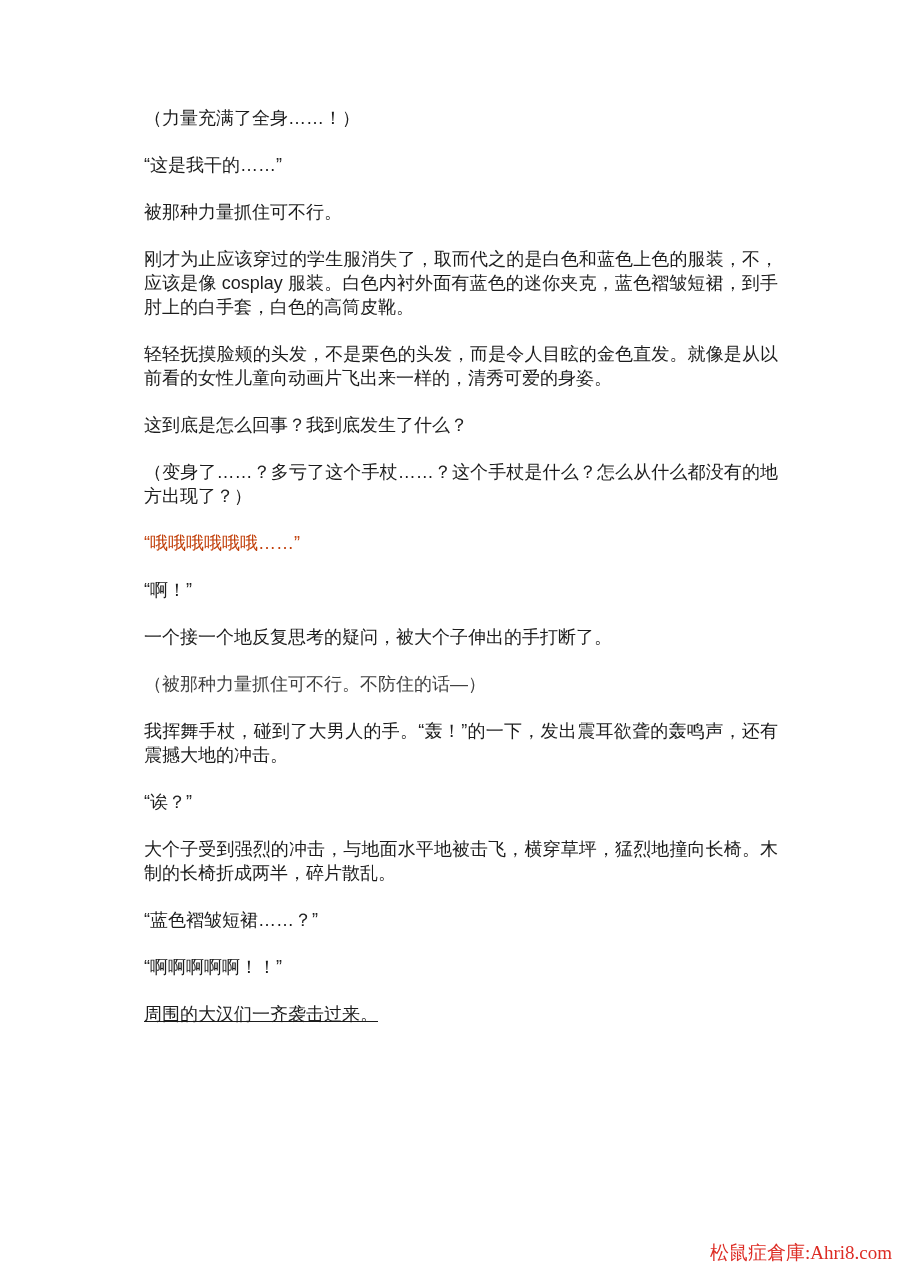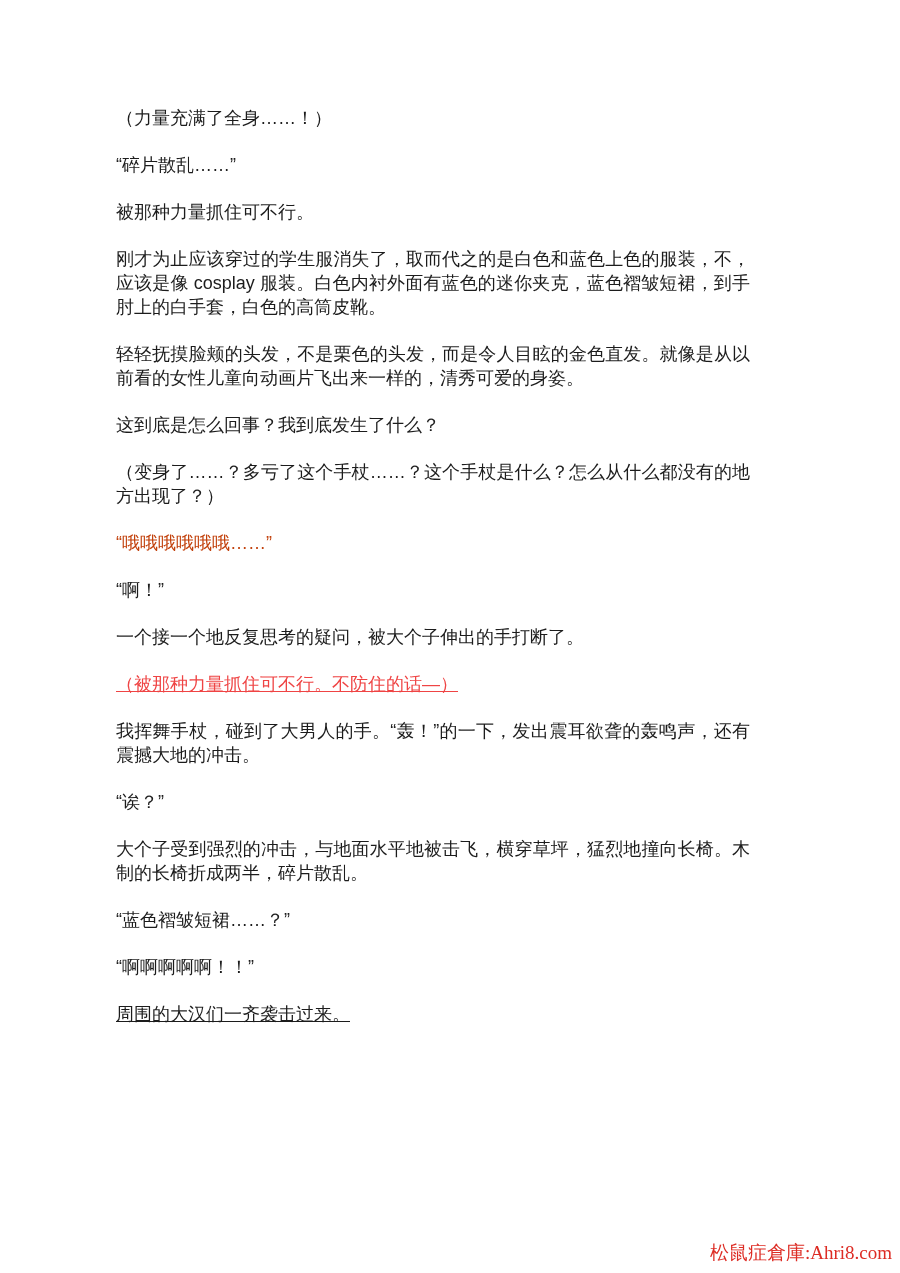--- a/index.html
+++ b/index.html
@@ -10,21 +10,21 @@
   .page {
     position: relative;
     width: 900px;
     height: 1273px;
     background: #ffffff;
     overflow: hidden;
     font-family: "Liberation Sans", "DejaVu Sans", sans-serif;
   }
   .doc {
     position: absolute;
-    left: 116px;
+    left: 144px;
     top: 106px;
     width: 634px;
   }
   .para {
     margin: 0 0 23px 0;
     font-size: 18px;
     line-height: 24px;
     color: #1c1c1c;
     text-align: justify;
     word-break: break-all;
@@ -38,30 +38,30 @@
     font-family: "Liberation Serif", "DejaVu Serif", serif;
     white-space: nowrap;
   }
 </style>
 </head>
 <body>
 
 <div class="page" style="background: rgb(255, 255, 255);">
   <main class="doc">
       <p class="para" style="color: rgb(28, 28, 28);">（力量充满了全身……！）</p>
-      <p class="para" style="color: rgb(28, 28, 28);">“碎片散乱……”</p>
+      <p class="para" style="color: rgb(28, 28, 28);">“这是我干的……”</p>
       <p class="para" style="color: rgb(28, 28, 28);">被那种力量抓住可不行。</p>
       <p class="para" style="color: rgb(28, 28, 28);">刚才为止应该穿过的学生服消失了，取而代之的是白色和蓝色上色的服装，不，应该是像 cosplay 服装。白色内衬外面有蓝色的迷你夹克，蓝色褶皱短裙，到手肘上的白手套，白色的高筒皮靴。</p>
       <p class="para" style="color: rgb(28, 28, 28);">轻轻抚摸脸颊的头发，不是栗色的头发，而是令人目眩的金色直发。就像是从以前看的女性儿童向动画片飞出来一样的，清秀可爱的身姿。</p>
       <p class="para" style="color: rgb(28, 28, 28);">这到底是怎么回事？我到底发生了什么？</p>
       <p class="para" style="color: rgb(28, 28, 28);">（变身了……？多亏了这个手杖……？这个手杖是什么？怎么从什么都没有的地方出现了？）</p>
       <p class="para" style="color: #c2410c;">“哦哦哦哦哦哦……”</p>
       <p class="para" style="color: rgb(28, 28, 28);">“啊！”</p>
       <p class="para" style="color: rgb(28, 28, 28);">一个接一个地反复思考的疑问，被大个子伸出的手打断了。</p>
-      <p class="para" style="color: #ef4444; text-decoration: underline;">（被那种力量抓住可不行。不防住的话—）</p>
+      <p class="para" style="color: #404040;">（被那种力量抓住可不行。不防住的话—）</p>
       <p class="para" style="color: rgb(28, 28, 28);">我挥舞手杖，碰到了大男人的手。“轰！”的一下，发出震耳欲聋的轰鸣声，还有震撼大地的冲击。</p>
       <p class="para" style="color: rgb(28, 28, 28);">“诶？”</p>
       <p class="para" style="color: rgb(28, 28, 28);">大个子受到强烈的冲击，与地面水平地被击飞，横穿草坪，猛烈地撞向长椅。木制的长椅折成两半，碎片散乱。</p>
       <p class="para" style="color: rgb(28, 28, 28);">“蓝色褶皱短裙……？”</p>
       <p class="para" style="color: rgb(28, 28, 28);">“啊啊啊啊啊！！”</p>
       <p class="para" style="color: rgb(28, 28, 28); text-decoration: underline;">周围的大汉们一齐袭击过来。</p>
     </main>
   <div class="watermark" style="color: rgb(221, 44, 36);">松鼠症倉庫:Ahri8.com</div>
 </div>
 

